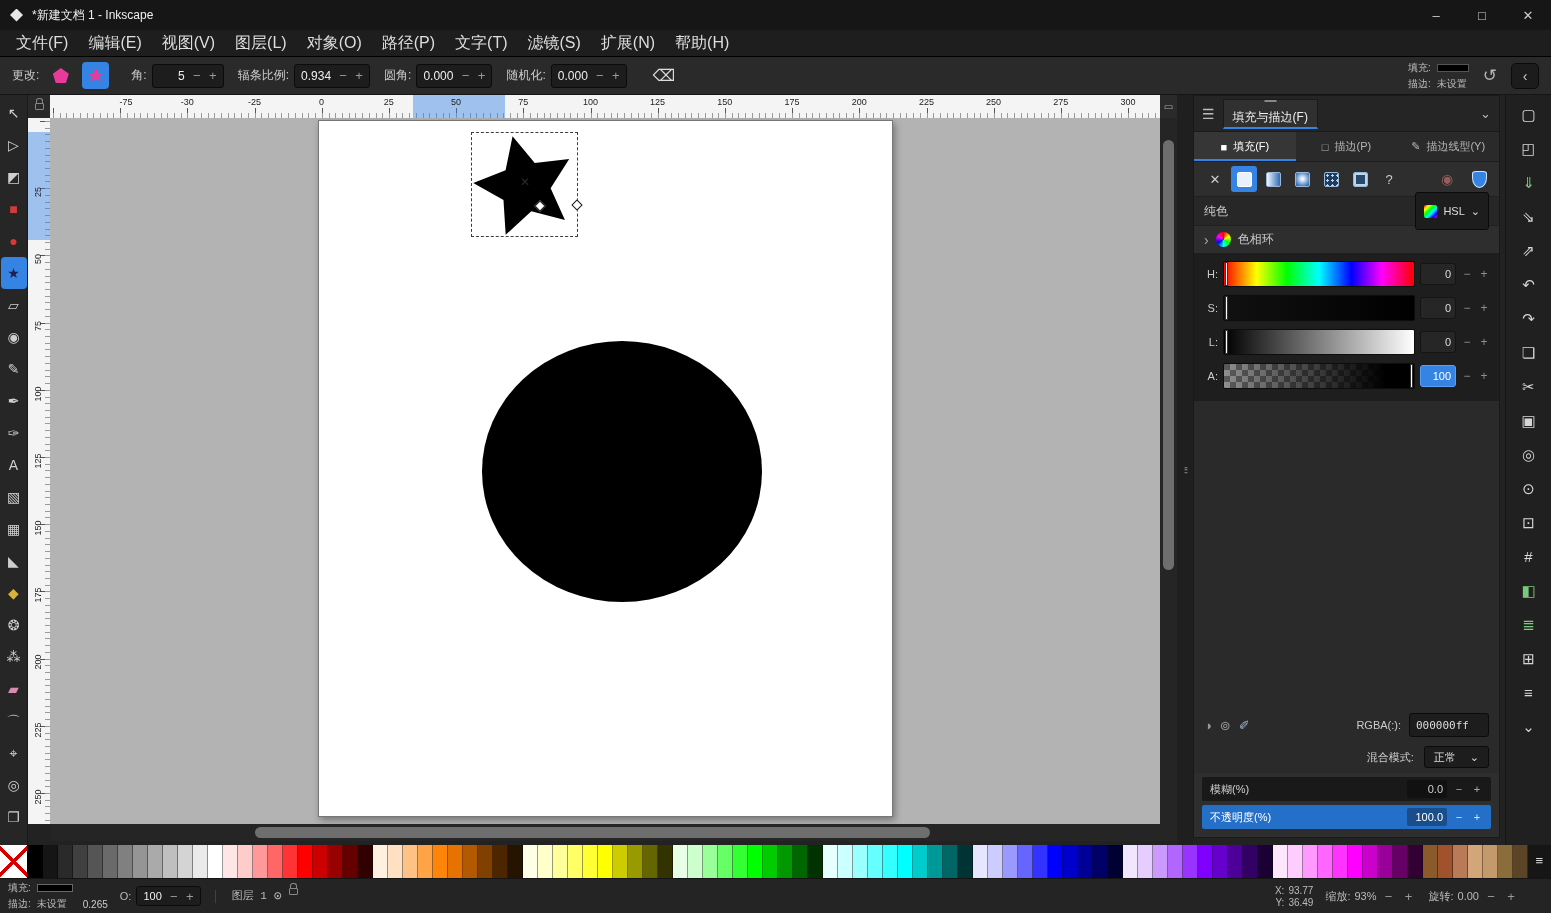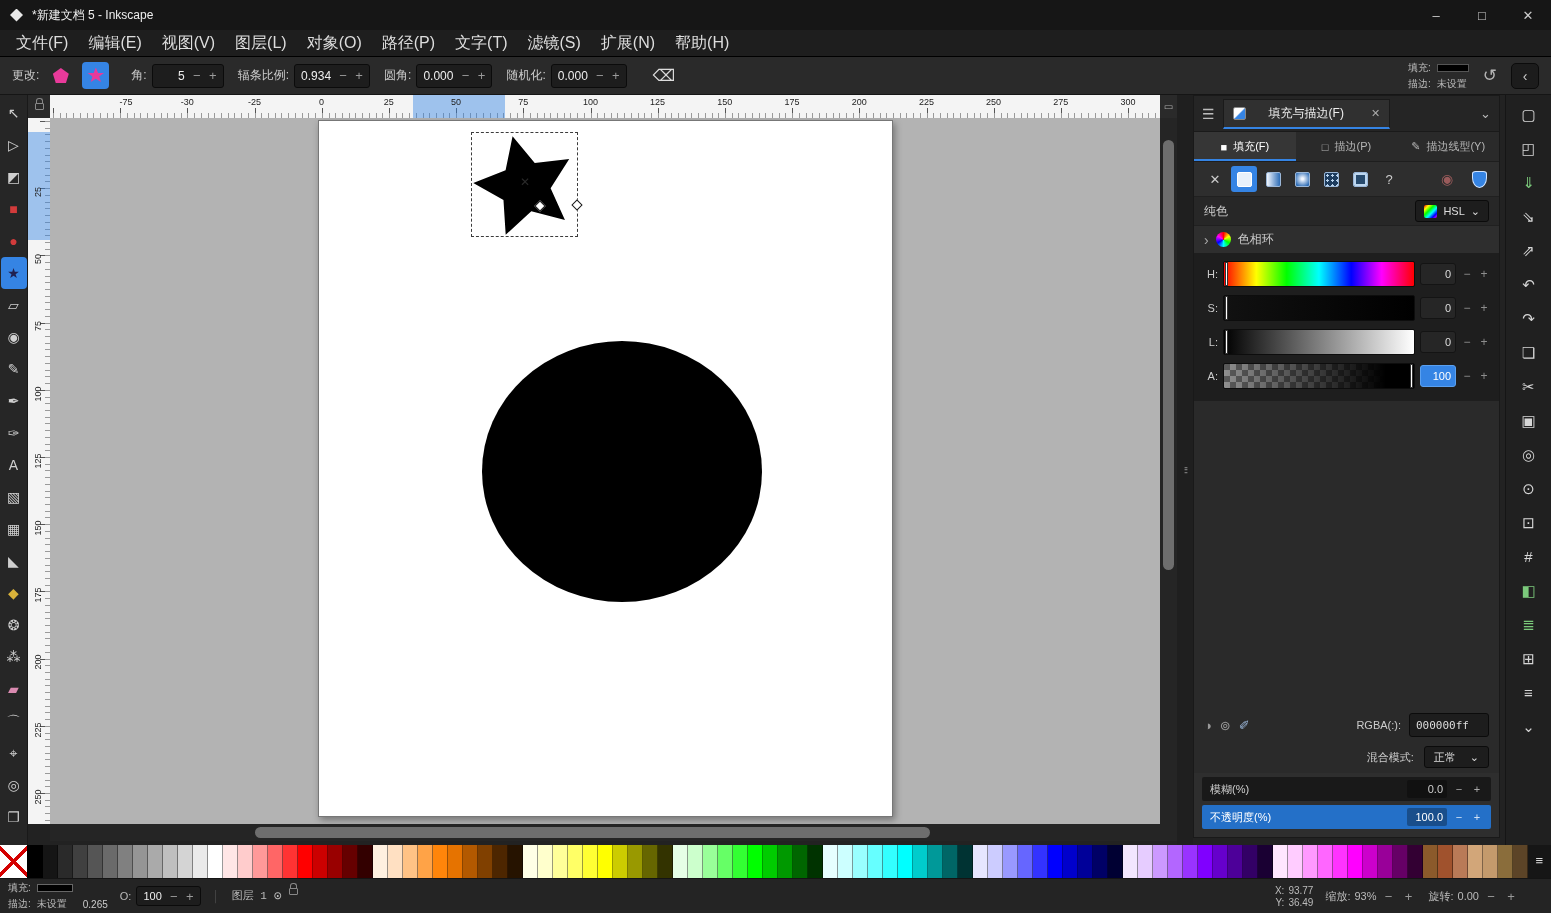--- a/index.html
+++ b/index.html
@@ -80,21 +80,21 @@
   .vscroll{position:absolute;left:1160px;top:118px;width:17px;height:706px;background:#252525;}
   .vthumb{position:absolute;left:3px;top:22px;width:11px;height:430px;background:#6e6e6e;border-radius:6px;}
   .scorner{position:absolute;left:1160px;top:824px;width:17px;height:17px;background:#252525;}
   .splitter{position:absolute;left:1177px;top:95px;width:16px;height:750px;background:#1f1f1f;display:flex;align-items:center;justify-content:center;}
   .splitter span{color:#888;font-size:11px;letter-spacing:-2px;}
 
   
   .panel{position:absolute;left:1193px;top:95px;width:307px;height:743px;background:#2e2e2e;border:1px solid #191919;display:flex;flex-direction:column;}
   .phead{height:36px;background:#252525;display:flex;align-items:center;padding:0 8px;gap:8px;border-bottom:1px solid #1a1a1a;}
   .phead-icon{font-size:14px;color:#bbb;}
-  .ptab-chip{display:flex;align-items:center;gap:23px;background:#303030;border:1px solid #1a1a1a;border-bottom:2px solid #3584e4;height:30px;padding:0 9px;color:#eee;}
+  .ptab-chip{display:flex;align-items:center;gap:7px;background:#303030;border:1px solid #1a1a1a;border-bottom:2px solid #3584e4;height:30px;padding:0 9px;color:#eee;flex-direction:column;}
   .chip-icon{width:13px;height:13px;background:linear-gradient(135deg,#fff 45%,#3584e4 55%);border:1px solid #888;border-radius:2px;}
   .chip-close{color:#aaa;font-size:11px;margin-left:4px;}
   .phead-chevron{margin-left:auto;color:#bbb;font-size:13px;}
   .ptabs{height:30px;display:flex;background:#2a2a2a;border-bottom:1px solid #1e1e1e;}
   .ptab{flex:1;display:flex;align-items:center;justify-content:center;gap:6px;color:#b5b5b5;font-size:11px;}
   .ptab.selected{background:#363636;color:#fff;box-shadow:inset 0 -2px 0 #3584e4;}
   .ptab-icon{font-size:11px;}
   .ftypes-row{height:34px;display:flex;align-items:center;padding:0 8px;}
   #ftypes{display:flex;align-items:center;gap:3px;}
   .ft{width:26px;height:26px;display:flex;align-items:center;justify-content:center;border-radius:3px;color:#ccc;font-size:13px;}
@@ -104,21 +104,21 @@
   .paint-linear-gradient .box{background:linear-gradient(90deg,#f2f7ff,#2d6cb5);}
   .paint-radial-gradient .box{background:radial-gradient(circle at 50% 45%,#f2f7ff 10%,#2d6cb5 85%);}
   .paint-pattern .box{background-color:#1d3c5e;background-image:radial-gradient(#bcd6ef 32%,transparent 36%);background-size:5px 5px;}
   .paint-swatch .box{background:#274a6d;box-shadow:inset 0 0 0 2px #bcd6ef;}
   .ftspacer{flex:1;}
   #frules{display:flex;align-items:center;gap:8px;}
   .fr{width:24px;height:24px;display:flex;align-items:center;justify-content:center;border-radius:3px;}
   .frglyph{color:#9a5b5b;font-size:14px;}
   .shield{width:15px;height:17px;background:#3584e4;border:1px solid #cfe3ff;border-radius:4px 4px 8px 8px / 3px 3px 11px 11px;}
   .solidrow{height:30px;background:#272727;display:flex;align-items:center;padding:0 10px;border-top:1px solid #202020;border-bottom:1px solid #202020;}
-  .modebtn{margin-left:auto;display:flex;align-items:center;gap:6px;background:#1d1d1d;border:1px solid #0b0b0b;border-radius:3px;height:22px;padding:0 8px;color:#ddd;font-size:11px;justify-content:flex-end;}
+  .modebtn{margin-left:auto;display:flex;align-items:center;gap:6px;background:#1d1d1d;border:1px solid #0b0b0b;border-radius:3px;height:38px;padding:0 8px;color:#ddd;font-size:11px;justify-content:flex-end;}
   .rainbow{width:13px;height:13px;border-radius:2px;background:linear-gradient(135deg,#f00,#ff0,#0f0,#0ff,#00f,#f0f);}
   .wheelrow{height:27px;display:flex;align-items:center;gap:7px;padding:0 10px;color:#ccc;}
   .expander{color:#aaa;font-size:14px;}
   .wheel{width:15px;height:15px;border-radius:50%;background:conic-gradient(#f00,#ff0,#0f0,#0ff,#00f,#f0f,#f00);}
   .sliders{background:#1e1e1e;padding:4px 8px 8px;}
   .srow{display:flex;align-items:center;gap:5px;height:34px;}
   .slabel{width:16px;color:#ccc;font-size:11px;text-align:right;}
   .sbar{position:relative;width:192px;height:26px;border:1px solid #0d0d0d;border-radius:2px;overflow:hidden;}
   .sbar.hue{background:linear-gradient(to right,#f00 0%,#ff0 17%,#0f0 33%,#0ff 50%,#00f 67%,#f0f 83%,#f00 100%);}
   .sbar.saturation{background:linear-gradient(to right,#111,#000);}
@@ -177,21 +177,21 @@
   
   .watermark{position:absolute;right:16px;top:857px;z-index:50;font-size:25px;font-weight:bold;color:rgba(250,250,250,0.96);text-shadow:0 1px 3px rgba(0,0,0,0.55);letter-spacing:1px;pointer-events:none;white-space:nowrap;}
 </style>
 </head>
 <body>
 
 <div class="app">
 
   <div class="titlebar">
     <span class="logo"></span>
-    <span class="title">*新建文档 5 - Inkscape</span>
+    <span class="title">*新建文档 1 - Inkscape</span>
     <div class="winbtns">
       <div class="win-btn">–</div>
       <div class="win-btn">□</div>
       <div class="win-btn">✕</div>
     </div>
   </div>
 
   <div class="menubar" id="menu">
       <div class="menu-item">文件(F)</div>
       <div class="menu-item">编辑(E)</div>

